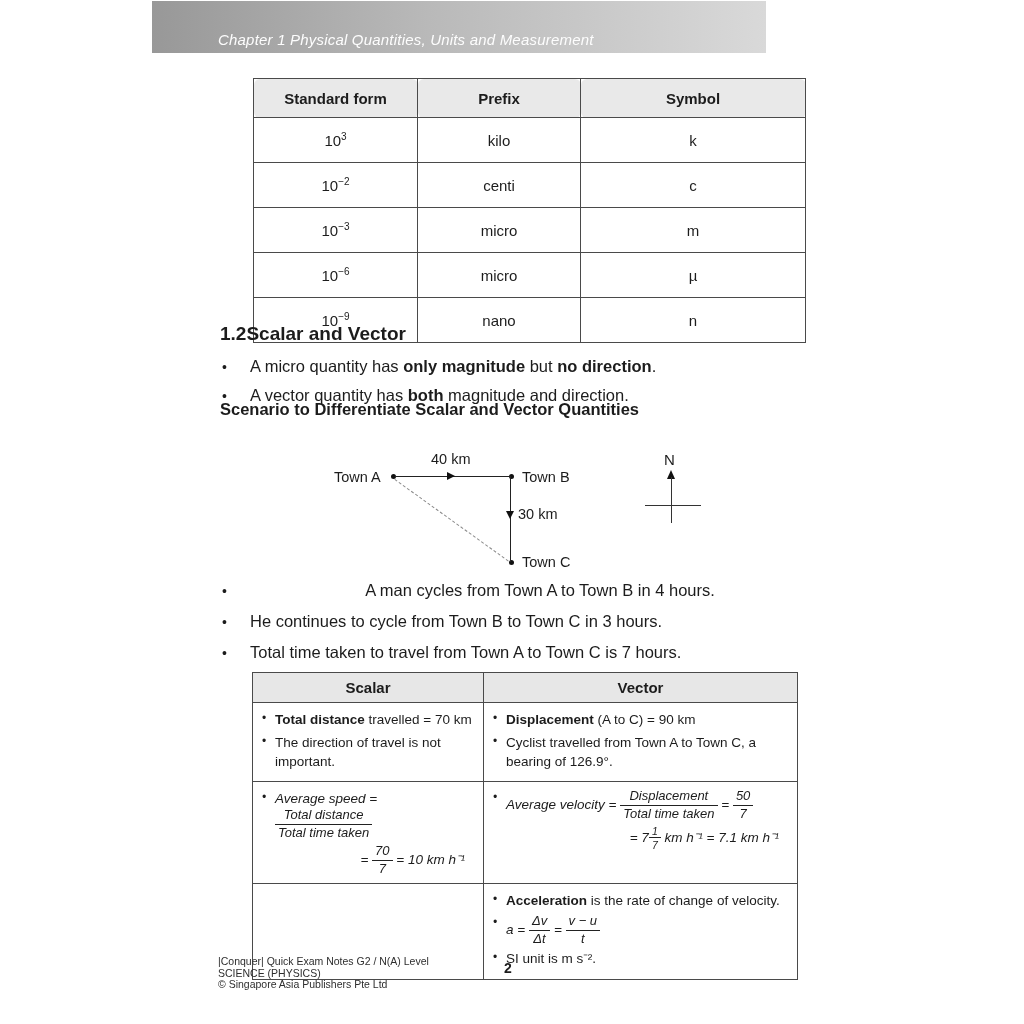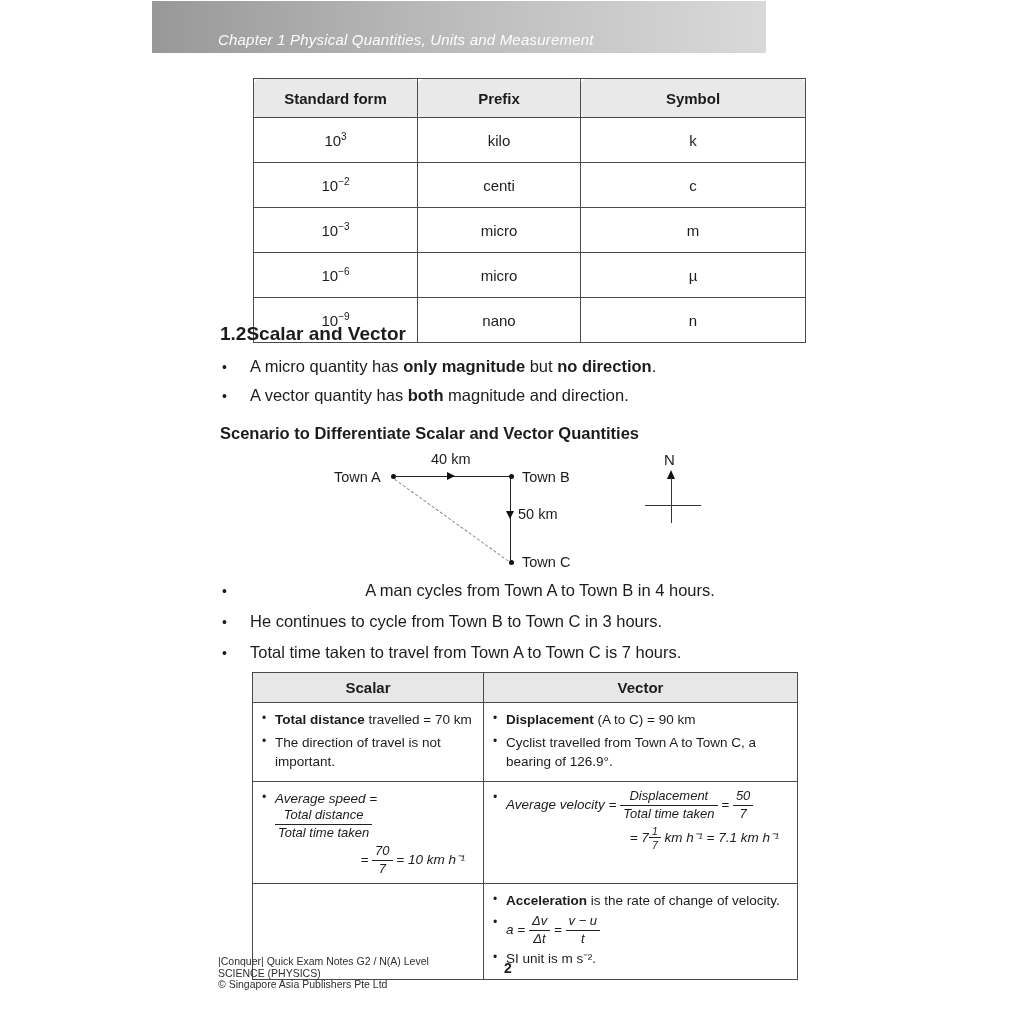--- a/index.html
+++ b/index.html
@@ -27,21 +27,21 @@
   
   .section-heading { position:absolute; left:220px; top:323px; font-size:19px; font-weight:bold; }
   .section-heading .num { }
 
   
   .bullets { position:absolute; left:220px; width:610px; list-style:none; font-size:16.5px; }
   .bullets li { position:relative; padding-left:30px; margin-bottom:9.5px; }
   .bullets li::before { content:"•"; position:absolute; left:2px; font-size:14px; top:2px; }
   .b { font-weight:bold; }
 
-  .scenario-title { position:absolute; left:220px; top:424px; font-size:16.5px; font-weight:bold; }
+  .scenario-title { position:absolute; left:220px; top:400px; font-size:16.5px; font-weight:bold; }
 
   
   .diagram { position:absolute; left:300px; top:445px; width:440px; height:145px; font-size:14.5px; }
   .diagram .lbl { position:absolute; white-space:nowrap; }
   .dot { position:absolute; width:5px; height:5px; border-radius:50%; background:#111; }
   .hline { position:absolute; border-top:1.6px solid #222; height:0; }
   .vline { position:absolute; border-left:1.6px solid #222; width:0; }
   .dashline { position:absolute; width:140px; height:0; border-top:1.6px dashed #8a8a8a; transform:rotate(35.7deg); transform-origin:0 0; }
   .arrow-right { position:absolute; width:0; height:0; border-left:8px solid #111; border-top:4.5px solid transparent; border-bottom:4.5px solid transparent; }
   .arrow-down  { position:absolute; width:0; height:0; border-top:8px solid #111; border-left:4.5px solid transparent; border-right:4.5px solid transparent; }
@@ -130,21 +130,21 @@
   <li><span>A vector quantity has </span><span class="b">both</span><span> magnitude and direction.</span></li>
 </ul>
 
 <div class="scenario-title">Scenario to Differentiate Scalar and Vector Quantities</div>
 
 <div class="diagram">
   <span class="lbl" style="left:34px; top:24px;">Town A</span>
   <span class="lbl" style="left:222px; top:24px;">Town B</span>
   <span class="lbl" style="left:222px; top:109px;">Town C</span>
   <span class="lbl" style="left:131px; top:6px;">40 km</span>
-  <span class="lbl" style="left:218px; top:61px;">50 km</span>
+  <span class="lbl" style="left:218px; top:61px;">30 km</span>
 
   <span class="dot" style="left:91px; top:29px;"></span>
   <span class="dot" style="left:209px; top:29px;"></span>
   <span class="dot" style="left:209px; top:115px;"></span>
 
   <span class="hline" style="left:95px; top:31px; width:116px;"></span>
   <span class="arrow-right" style="left:147px; top:27px;"></span>
   <span class="vline" style="left:210px; top:32px; height:85px;"></span>
   <span class="arrow-down" style="left:206px; top:66px;"></span>
   <span class="dashline" style="left:95px; top:34px;"></span>

